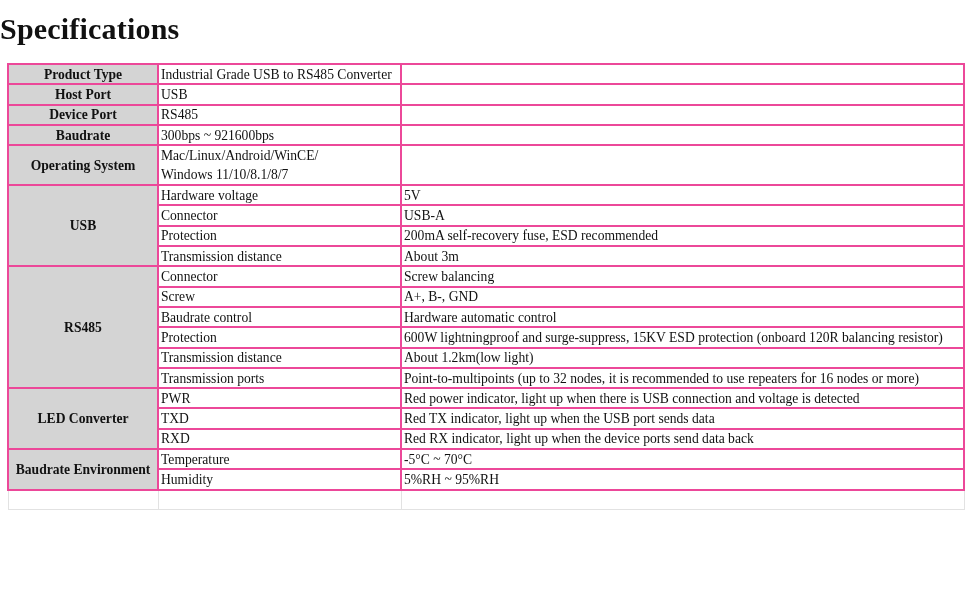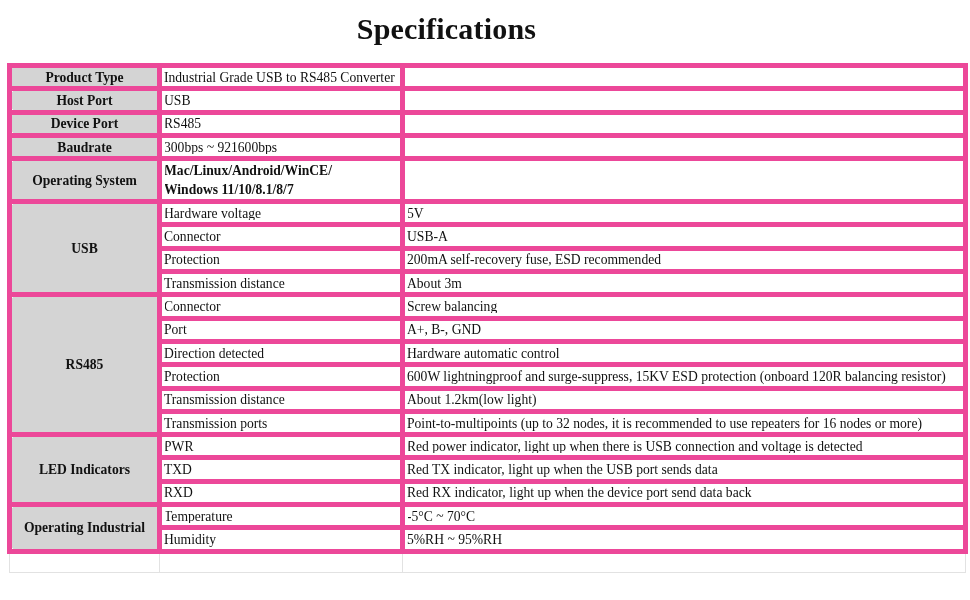--- a/index.html
+++ b/index.html
@@ -1,23 +1,23 @@
 <!DOCTYPE html>
 <html><head>
 <meta charset="utf-8">
 <style>
   html, body { margin:0; padding:0; background:#ffffff; }
   body { width:970px; height:600px; position:relative; overflow:hidden; font-family:"Liberation Serif","DejaVu Serif",serif; color:#111; }
-  .title { position:absolute; top:12px; left:0; width:893px; text-align:center; font-size:30px; font-weight:bold; letter-spacing:0.2px; }
+  .title { position:absolute; top:12px; left:0; width:893px; font-size:30px; font-weight:bold; letter-spacing:0.2px; }
   table.spec { position:absolute; top:63px; left:7px; border-collapse:collapse; table-layout:fixed; width:956px; }
-  table.spec td { border:5px solid #ec4899; font-size:13.6px; line-height:17px; padding:0 2px; height:18.3px; vertical-align:middle; white-space:nowrap; overflow:hidden; }
+  table.spec td { border:2px solid #ec4899; font-size:13.6px; line-height:17px; padding:0 2px; height:18.3px; vertical-align:middle; white-space:nowrap; overflow:hidden; }
   table.spec td.cat { background:#d4d4d4; font-weight:bold; text-align:center; border-right:1.5px solid #3a3a3a; }
-  table.spec tr.grp td { border-top:4px solid #be185d;border-radius:9px; }
+  table.spec tr.grp td { border-top:2px solid #be185d; }
   table.spec td.os { line-height:19px; padding-top:0; padding-bottom:0; }
-  table.spec td.os span { display:block;font-weight:bold; }
+  table.spec td.os span { display:block; }
   table.spec tr.tail td { border:none; border-left:1px solid #e2e2e2; border-right:1px solid #e2e2e2; border-bottom:1px solid #e2e2e2; height:18px; background:#fff; }
   table.spec tr.tail td:first-child { border-left:1px solid #e2e2e2; }
   col.c1 { width:150px; } col.c2 { width:243px; } col.c3 { width:563px; }
 </style>
 </head>
 <body>
 
 <div class="title">Specifications</div>
 
 <table class="spec">
@@ -73,56 +73,56 @@
       <td>Transmission distance</td>
       <td>About 3m</td>
     </tr>
 
     <tr class="grp">
       <td class="cat" rowspan="6">RS485</td>
       <td>Connector</td>
       <td>Screw balancing</td>
     </tr>
     <tr>
-      <td>Port</td>
+      <td>Screw</td>
       <td>A+, B-, GND</td>
     </tr>
     <tr>
-      <td>Direction detected</td>
+      <td>Baudrate control</td>
       <td>Hardware automatic control</td>
     </tr>
     <tr>
       <td>Protection</td>
       <td>600W lightningproof and surge-suppress, 15KV ESD protection (onboard 120R balancing resistor)</td>
     </tr>
     <tr>
       <td>Transmission distance</td>
       <td>About 1.2km(low light)</td>
     </tr>
     <tr>
       <td>Transmission ports</td>
       <td>Point-to-multipoints (up to 32 nodes, it is recommended to use repeaters for 16 nodes or more)</td>
     </tr>
 
     <tr class="grp">
-      <td class="cat" rowspan="3">LED Indicators</td>
+      <td class="cat" rowspan="3">LED Converter</td>
       <td>PWR</td>
       <td>Red power indicator, light up when there is USB connection and voltage is detected</td>
     </tr>
     <tr>
       <td>TXD</td>
       <td>Red TX indicator, light up when the USB port sends data</td>
     </tr>
     <tr>
       <td>RXD</td>
-      <td>Red RX indicator, light up when the device port send data back</td>
+      <td>Red RX indicator, light up when the device ports send data back</td>
     </tr>
 
     <tr class="grp">
-      <td class="cat" rowspan="2">Operating Industrial</td>
+      <td class="cat" rowspan="2">Baudrate Environment</td>
       <td>Temperature</td>
       <td>-5°C ~ 70°C</td>
     </tr>
     <tr>
       <td>Humidity</td>
       <td>5%RH ~ 95%RH</td>
     </tr>
 
     <tr class="tail">
       <td></td>

